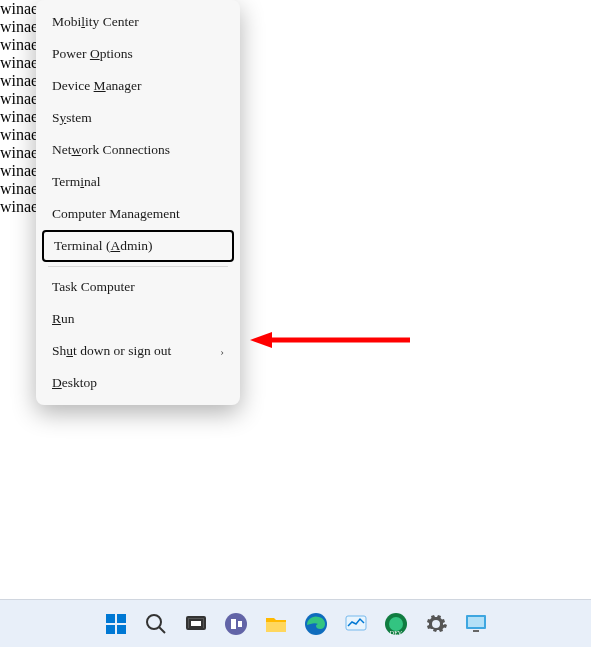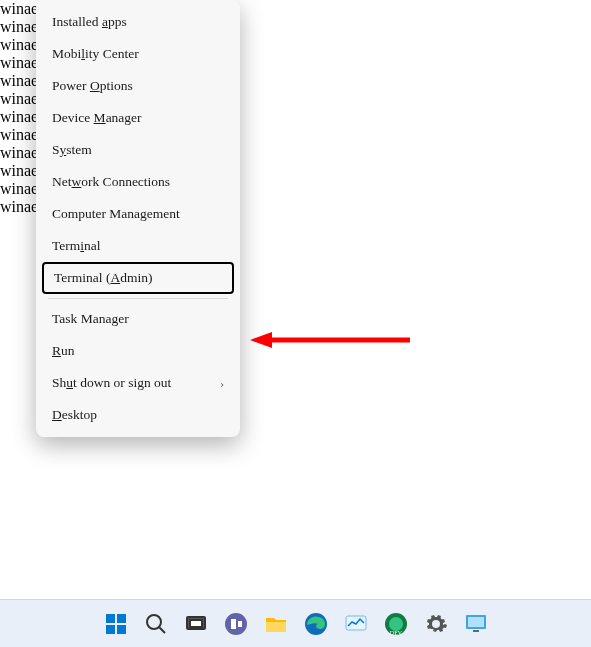--- a/index.html
+++ b/index.html
@@ -95,49 +95,46 @@
 <div class="watermark" style="left:545px; top:215px">winaero.com</div>
 <div class="watermark" style="left:60px; top:370px">winaero.com</div>
 <div class="watermark" style="left:300px; top:370px">winaero.com</div>
 <div class="watermark" style="left:545px; top:370px">winaero.com</div>
 <div class="watermark" style="left:60px; top:520px">winaero.com</div>
 <div class="watermark" style="left:300px; top:520px">winaero.com</div>
 <div class="watermark" style="left:545px; top:520px">winaero.com</div>
 
 <div class="context-menu" id="ctxmenu">
     <div class="menu-item">
-      <span>Installed <span class="mnemonic">a</span>pps</span>
-    </div>
-    <div class="menu-item">
       <span>Mobi<span class="mnemonic">l</span>ity Center</span>
     </div>
     <div class="menu-item">
       <span>Power <span class="mnemonic">O</span>ptions</span>
     </div>
     <div class="menu-item">
       <span>Device <span class="mnemonic">M</span>anager</span>
     </div>
     <div class="menu-item">
       <span>S<span class="mnemonic">y</span>stem</span>
     </div>
     <div class="menu-item">
       <span>Net<span class="mnemonic">w</span>ork Connections</span>
     </div>
     <div class="menu-item">
+      <span>Term<span class="mnemonic">i</span>nal</span>
+    </div>
+    <div class="menu-item">
       <span>Computer Management</span>
-    </div>
-    <div class="menu-item">
-      <span>Term<span class="mnemonic">i</span>nal</span>
     </div>
     <div class="menu-item highlighted">
       <span>Terminal (<span class="mnemonic">A</span>dmin)</span>
     </div>
     <div class="menu-sep"></div>
     <div class="menu-item">
-      <span>Task Manager</span>
+      <span>Task Computer</span>
     </div>
     <div class="menu-item">
       <span><span class="mnemonic">R</span>un</span>
     </div>
     <div class="menu-item">
       <span>Sh<span class="mnemonic">u</span>t down or sign out</span>
       <span class="chevron">›</span>
     </div>
     <div class="menu-item">
       <span><span class="mnemonic">D</span>esktop</span>

